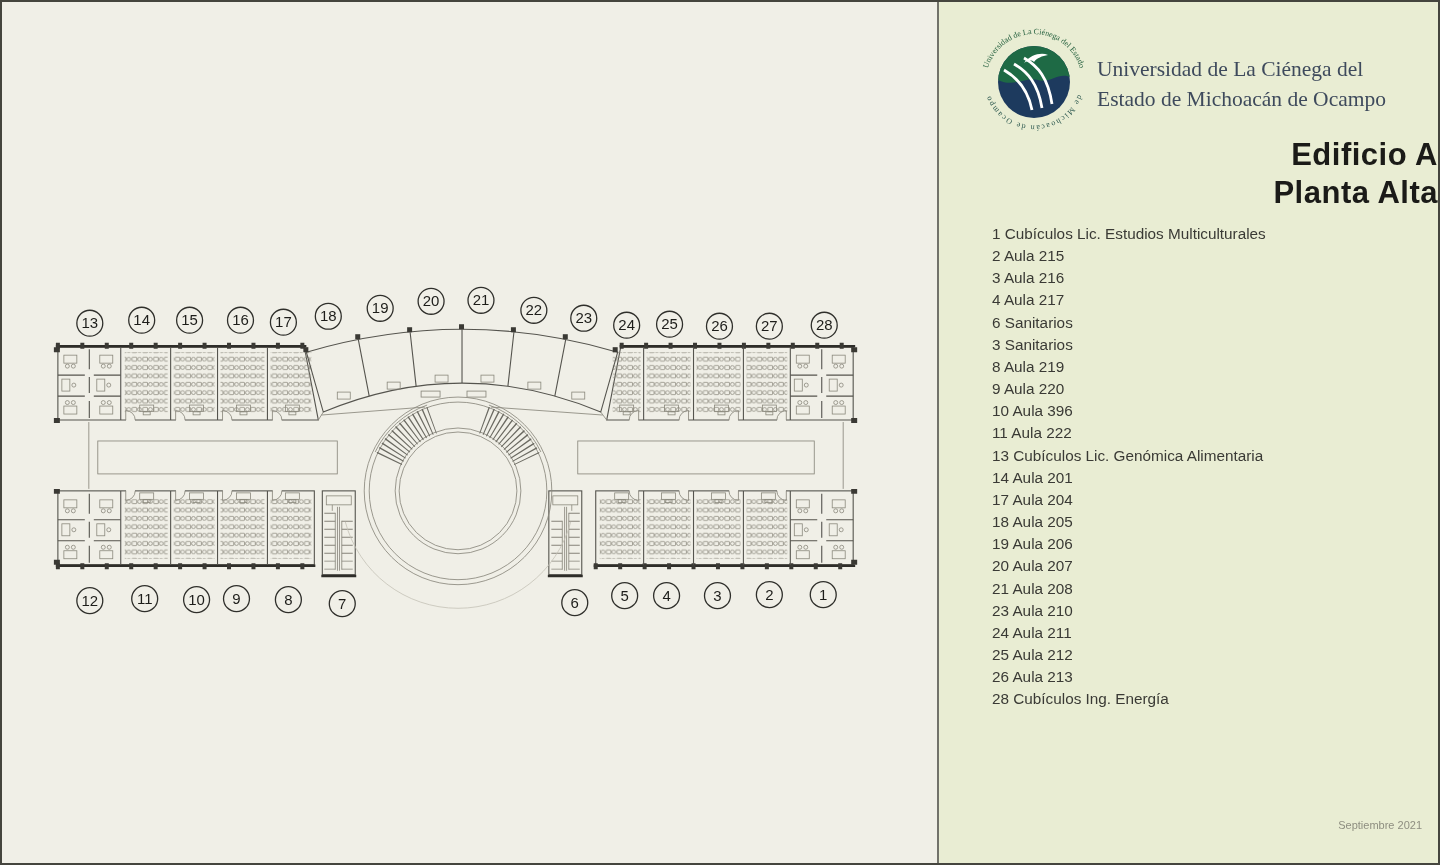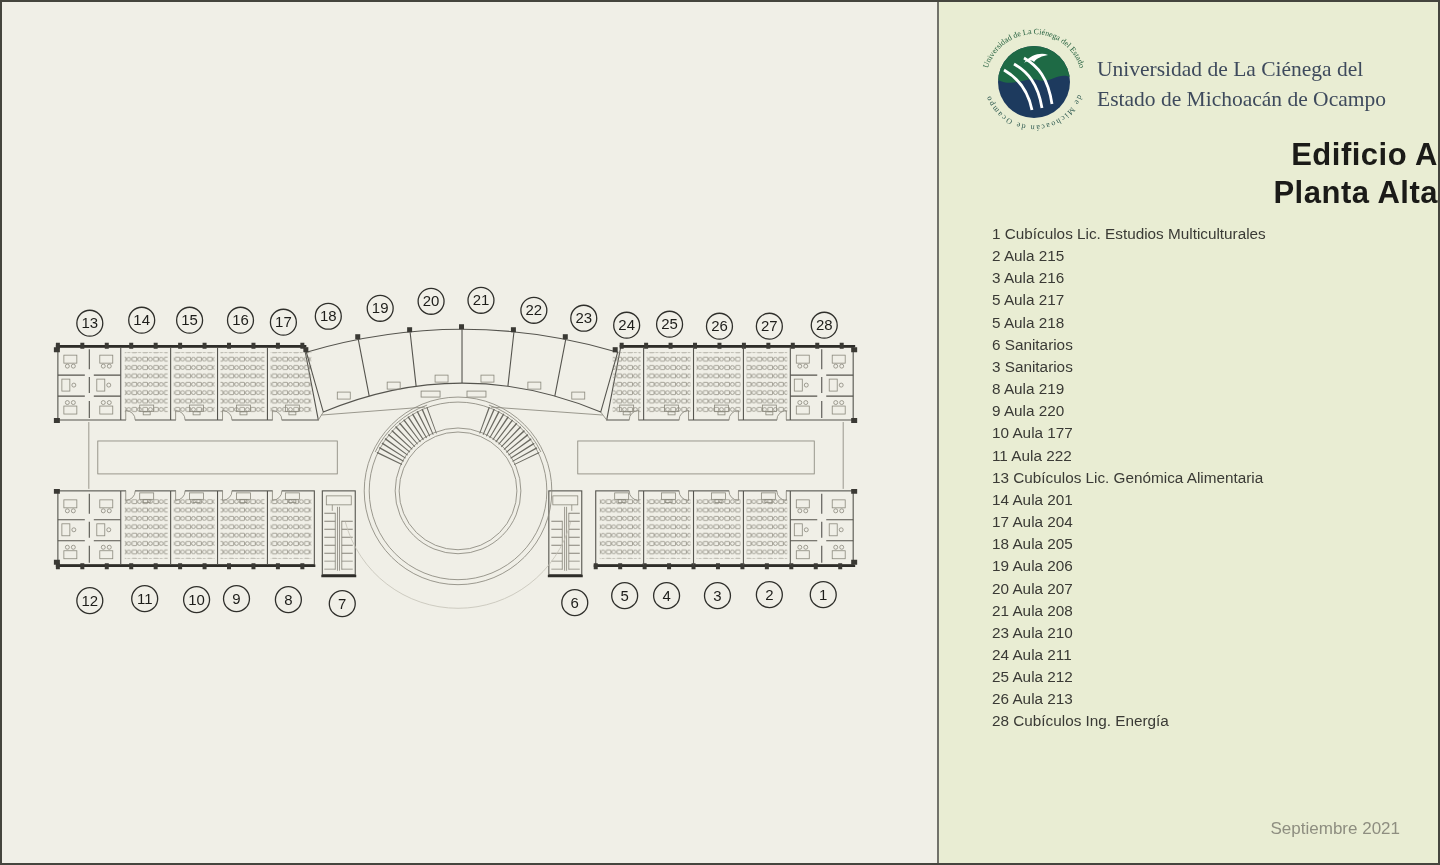--- a/index.html
+++ b/index.html
@@ -27,21 +27,21 @@
   
   .logo-svg{position:absolute;left:35px;top:20px;width:120px;height:120px}
   .ring-text{font-family:"Liberation Serif",serif;font-size:8px;fill:#26613f}
   .ring-text-b{font-family:"Liberation Serif",serif;font-size:8px;fill:#2b574e;letter-spacing:1.4px}
   .uni-name{position:absolute;left:158px;top:53px;font-family:Liberation Serif, serif;
             font-size:21.5px;line-height:29.5px;color:var(--uni-text);white-space:nowrap}
   .plan-title{position:absolute;left:0;top:134px;width:100%;padding-left:10px;text-align:right;
               font-weight:bold;font-size:31px;line-height:38px;color:var(--title-color);letter-spacing:.5px}
   #legend-list{position:absolute;left:53px;top:221px;font-size:15.3px;line-height:22.15px;
                color:var(--legend-color);white-space:nowrap}
-  .date-note{position:absolute;right:38px;top:817px;font-size:17px;color:var(--date-color)}
+  .date-note{position:absolute;right:16px;top:817px;font-size:11px;color:var(--date-color)}
 </style>
 </head>
 <body>
 
 <div class="page">
 
   <div class="plan-area">
     <svg viewBox="0 0 937 861" preserveAspectRatio="xMidYMid meet">
       <defs>
         <pattern id="deskPat" width="10.8" height="8.4" patternUnits="userSpaceOnUse">
@@ -312,27 +312,26 @@
 
     <div class="plan-title">
       <div>Edificio A</div>
       <div>Planta Alta</div>
     </div>
 
     <div id="legend-list">
         <div>1 Cubículos Lic. Estudios Multiculturales</div>
         <div>2 Aula 215</div>
         <div>3 Aula 216</div>
-        <div>5 Aula 217</div>
-        <div>5 Aula 218</div>
+        <div>4 Aula 217</div>
         <div>6 Sanitarios</div>
         <div>3 Sanitarios</div>
         <div>8 Aula 219</div>
         <div>9 Aula 220</div>
-        <div>10 Aula 177</div>
+        <div>10 Aula 396</div>
         <div>11 Aula 222</div>
         <div>13 Cubículos Lic. Genómica Alimentaria</div>
         <div>14 Aula 201</div>
         <div>17 Aula 204</div>
         <div>18 Aula 205</div>
         <div>19 Aula 206</div>
         <div>20 Aula 207</div>
         <div>21 Aula 208</div>
         <div>23 Aula 210</div>
         <div>24 Aula 211</div>

